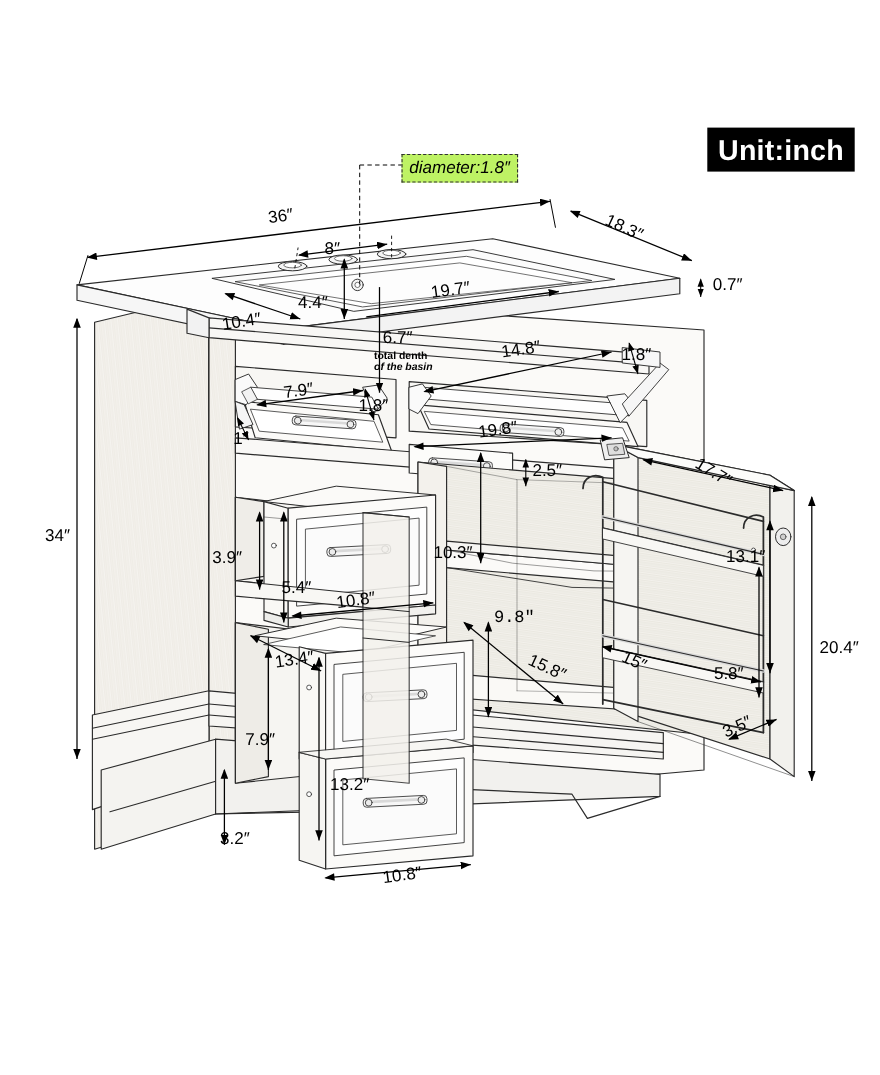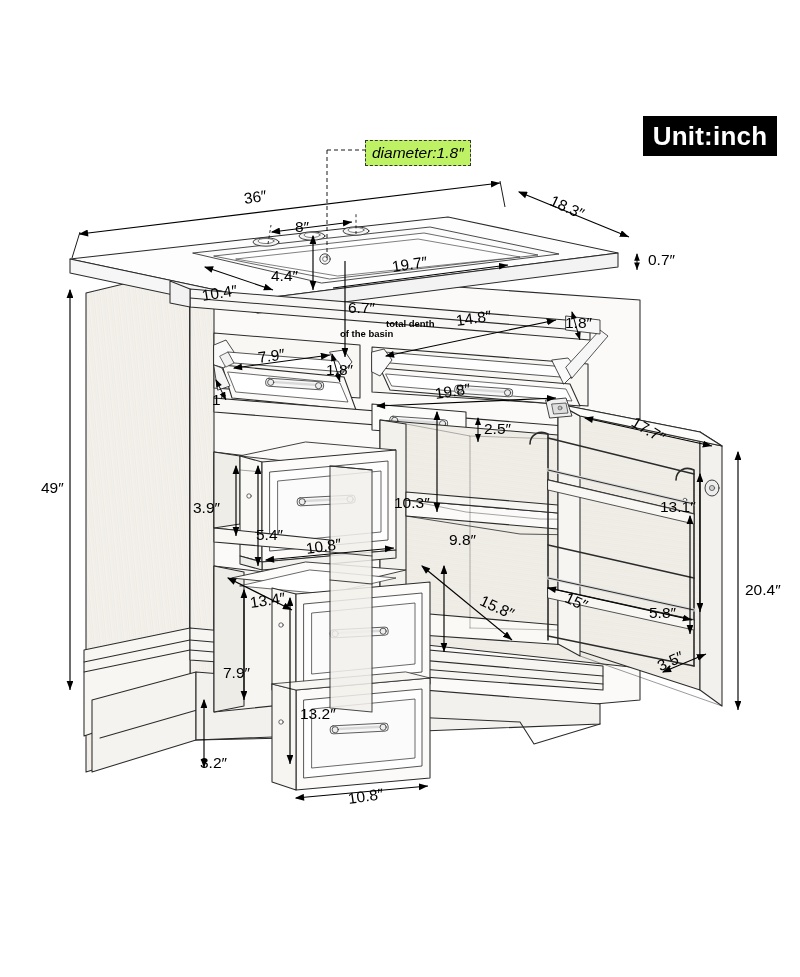--- a/index.html
+++ b/index.html
@@ -367,44 +367,44 @@
 
   <div class="dim-label rot-f" style="left:244px; top:191px;">36″</div>
   <div class="dim-label rot-g" style="left:551px; top:192px;">18.3″</div>
   <div class="dim-label" style="left:648px; top:252px;">0.7″</div>
   <div class="dim-label" style="left:295px; top:219px;">8″</div>
   <div class="dim-label" style="left:271px; top:268px;">4.4″</div>
   <div class="dim-label rot-f" style="left:392px; top:259px;">19.7″</div>
   <div class="dim-label rot-a" style="left:202px; top:288px;">10.4″</div>
 
   <div class="dim-label" style="left:348px; top:300px;">6.7″</div>
-  <div class="note-sub" style="left:340px; top:319px;margin-left:46px;">total denth</div>
-  <div class="note-sub" style="left:340px; top:329px;">of the basin</div>
+  <div class="note-sub" style="left:340px; top:319px;">total denth</div>
+  <div class="note-sub" style="left:340px; top:329px;font-style:italic;">of the basin</div>
 
   <div class="dim-label rot-f" style="left:456px; top:313px;">14.8″</div>
   <div class="dim-label" style="left:565px; top:315px;">1.8″</div>
   <div class="dim-label rot-f" style="left:258px; top:350px;">7.9″</div>
   <div class="dim-label" style="left:326px; top:362px;">1.8″</div>
   <div class="dim-label" style="left:212px; top:392px;">1″</div>
 
   <div class="dim-label rot-f" style="left:435px; top:386px;">19.8″</div>
   <div class="dim-label" style="left:394px; top:455px;margin-top:40px;">10.3″</div>
   <div class="dim-label" style="left:484px; top:421px;">2.5″</div>
 
   <div class="dim-label rot-c" style="left:633px; top:413px;">17.7″</div>
   <div class="dim-label" style="left:660px; top:499px;">13.1″</div>
   <div class="dim-label" style="left:745px; top:582px;">20.4″</div>
 
-  <div class="dim-label" style="left:41px; top:480px;">49″</div>
+  <div class="dim-label" style="left:41px; top:480px;">34″</div>
 
   <div class="dim-label" style="left:193px; top:500px;">3.9″</div>
   <div class="dim-label" style="left:256px; top:527px;">5.4″</div>
   <div class="dim-label rot-f" style="left:306px; top:541px;">10.8″</div>
 
-  <div class="dim-label" style="left:449px; top:532px;">9.8″</div>
+  <div class="dim-label" style="left:449px; top:554px;font-family:Liberation Mono, monospace;">9.8″</div>
   <div class="dim-label rot-g" style="left:481px; top:592px;">15.8″</div>
   <div class="dim-label rot-g" style="left:566px; top:589px;">15″</div>
   <div class="dim-label" style="left:649px; top:605px;">5.8″</div>
   <div class="dim-label rot-d" style="left:658px; top:659px;">3.5″</div>
 
   <div class="dim-label rot-f" style="left:250px; top:595px;">13.4″</div>
   <div class="dim-label" style="left:223px; top:665px;">7.9″</div>
   <div class="dim-label" style="left:300px; top:706px;">13.2″</div>
   <div class="dim-label" style="left:200px; top:755px;">3.2″</div>
   <div class="dim-label rot-f" style="left:348px; top:791px;">10.8″</div>

